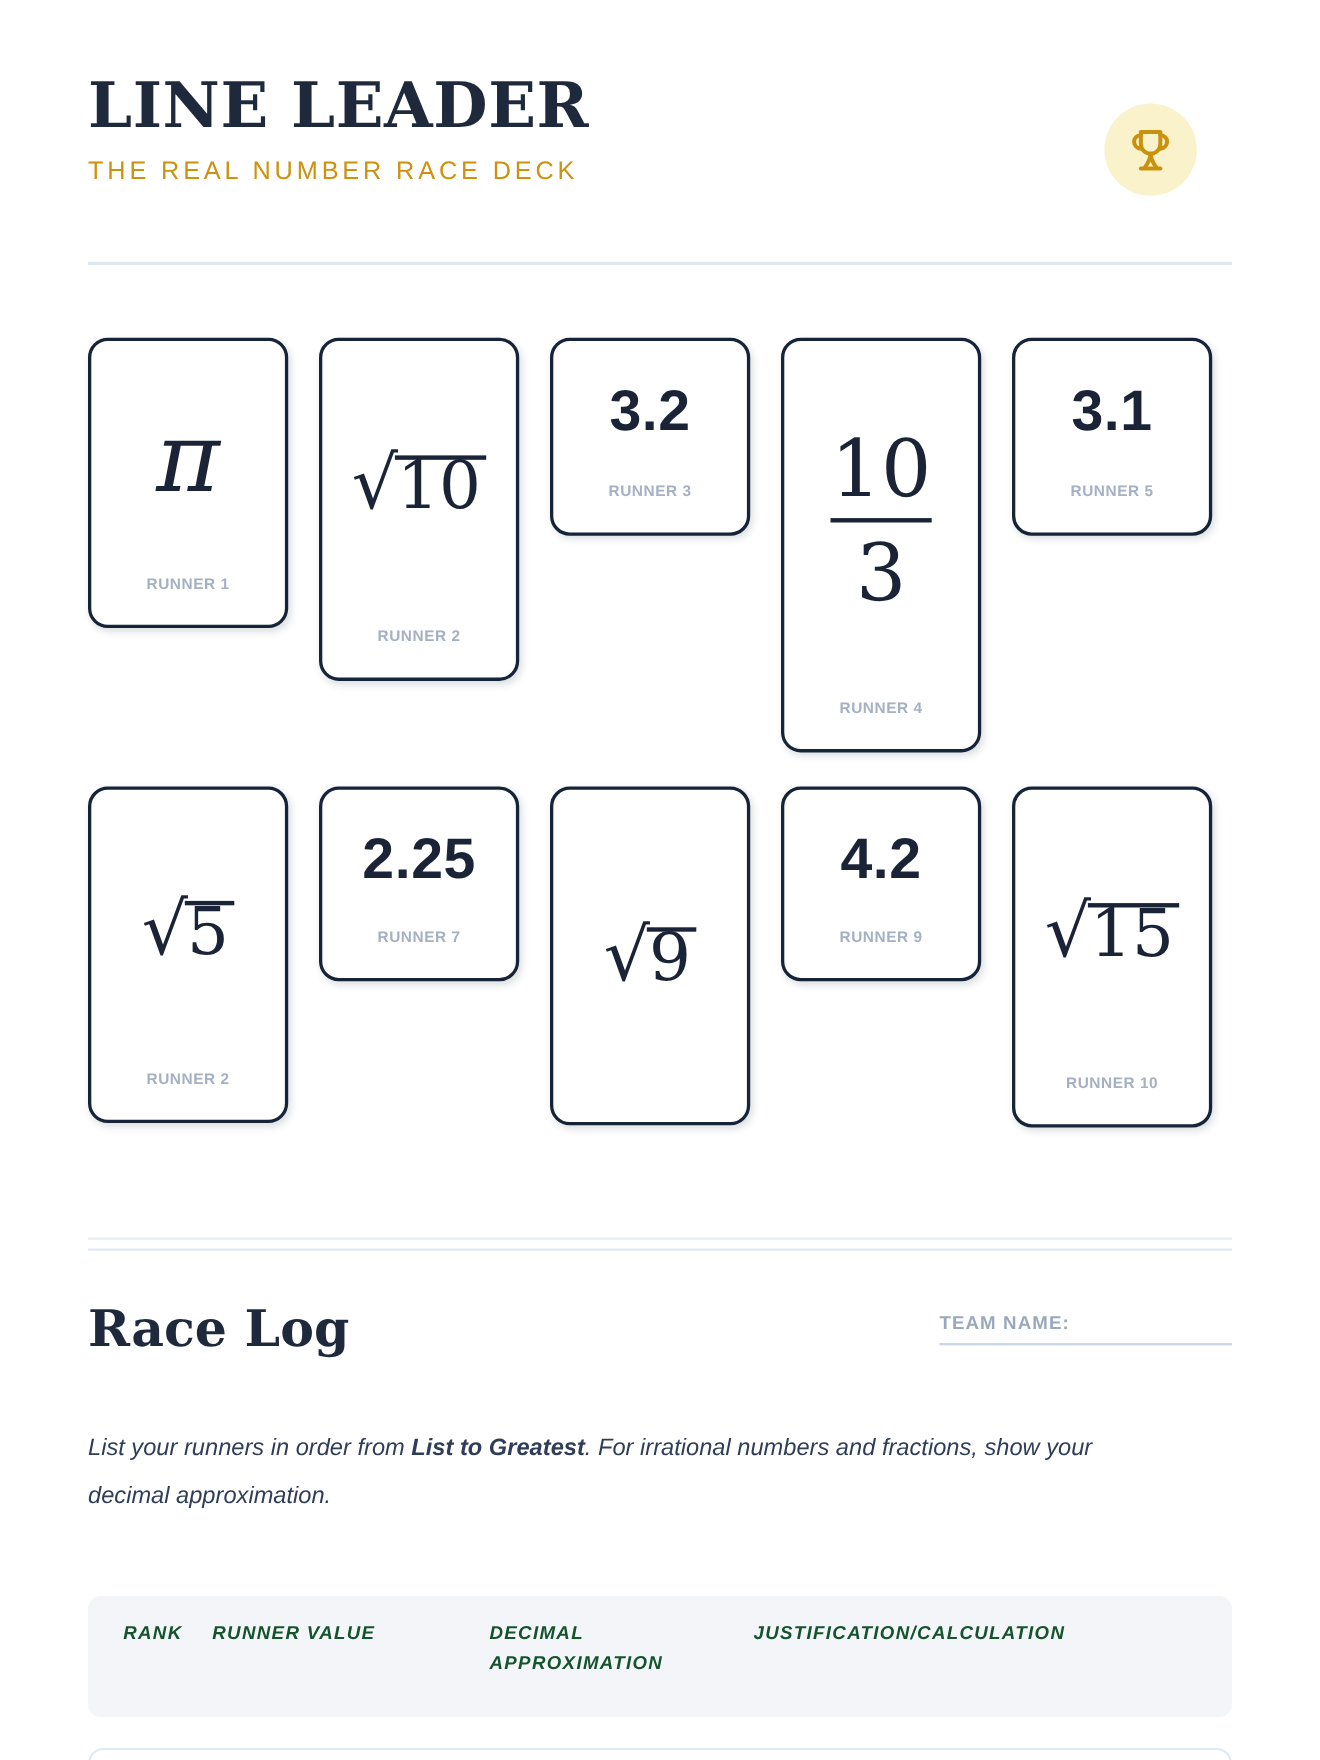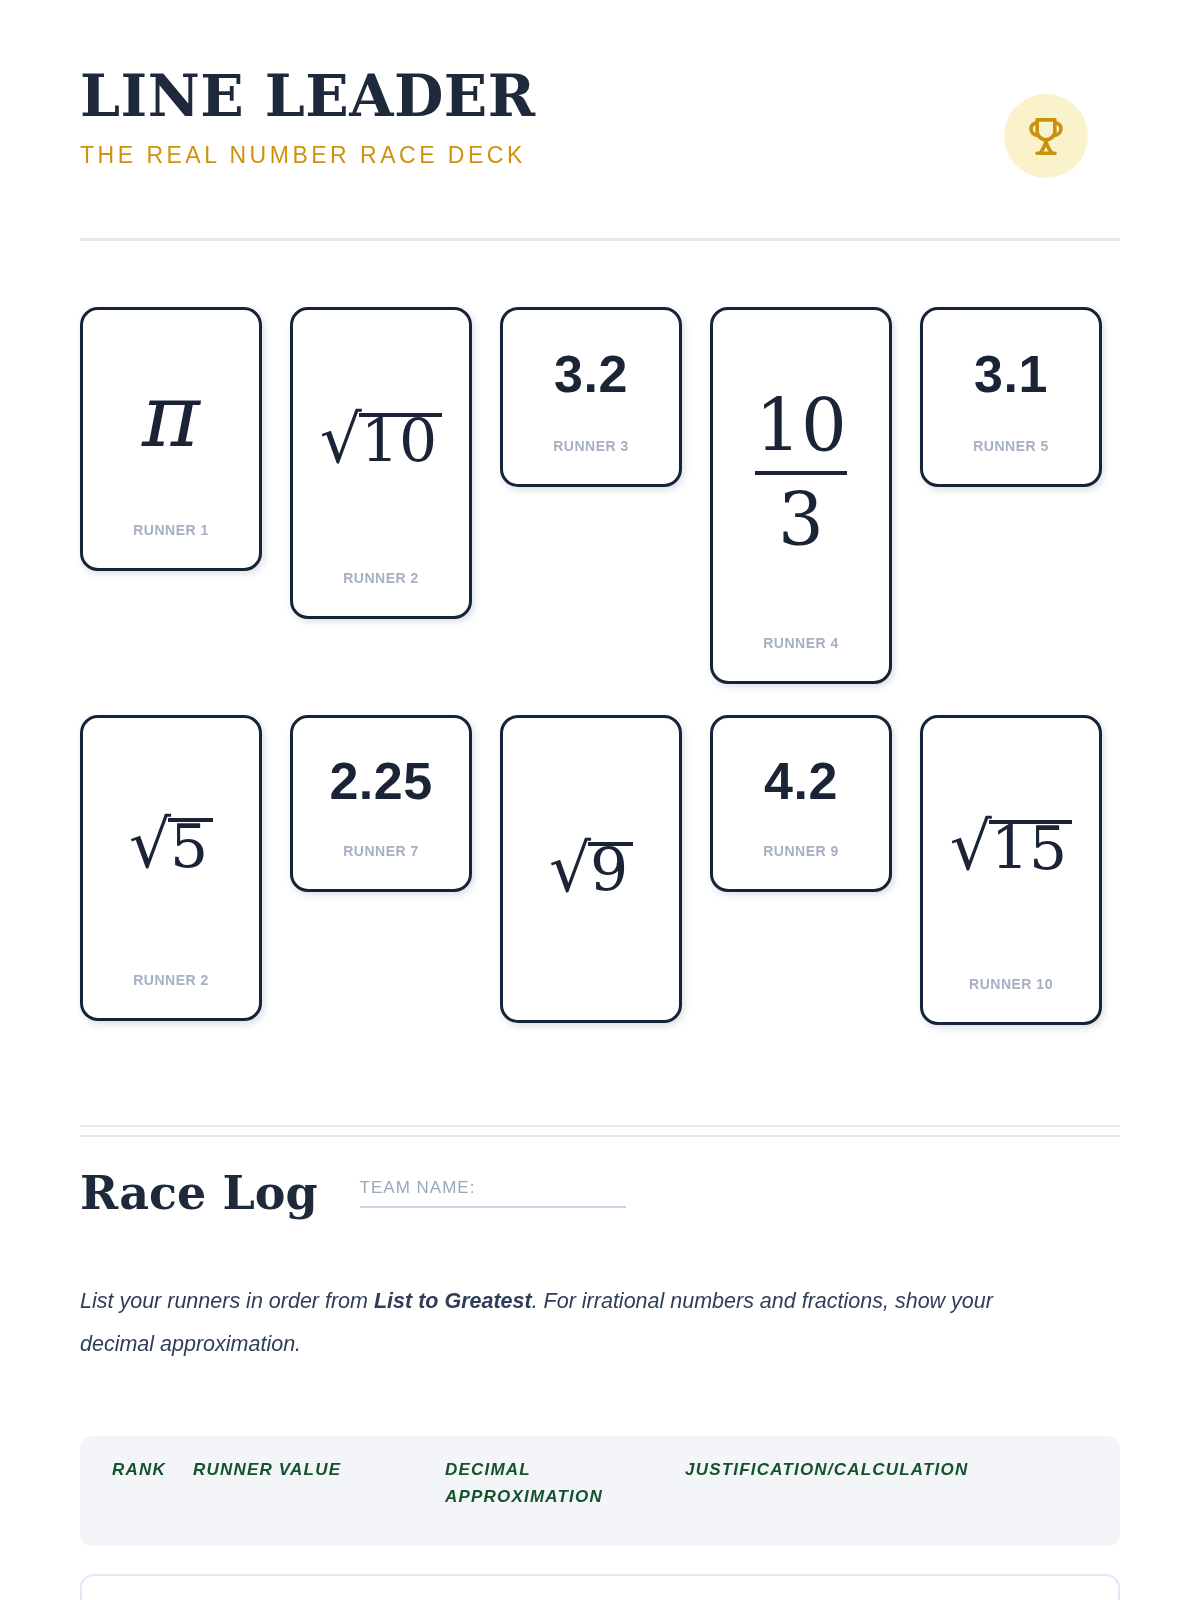--- a/index.html
+++ b/index.html
@@ -36,24 +36,24 @@
               margin-left: -3px; padding-right: 5px; padding-left: 2px; }
   .val-frac { display: inline-flex; flex-direction: column; align-items: center;
               font-family: "DejaVu Serif", serif; font-size: 72px; line-height: 1.0; padding: 0 12px; }
   .frac-bar { height: 4px; background: #1A2436; align-self: stretch; margin: 9px 0; }
 
   
   .section-divider { margin-top: 100px; height: 12px;
                      border-top: 2px solid #E7EBF3; border-bottom: 2px solid #E4E9F1; }
 
   
-  .race-log-head { margin-top: 29px; display: flex; justify-content: flex-start; align-items: flex-start; gap: 42px; }
+  .race-log-head { margin-top: 44px; display: flex; justify-content: space-between; align-items: flex-start; gap: 42px; }
   .race-log-title { font-family: "DejaVu Serif", serif; font-weight: 700; font-size: 46px; color: #1E2A3B; }
   .team-field { width: 266px; margin-top: 12px; border-bottom: 2px solid #C9D5E5; padding-bottom: 8px; }
-  .team-label { font-size: 17px; font-weight: 400; letter-spacing: 1px; color: #9AA8BE; }
+  .team-label { font-size: 17px; font-weight: 700; letter-spacing: 1px; color: #9AA8BE; }
 
   .instructions { margin-top: 60px; max-width: 965px; font-style: italic; font-size: 21.5px;
                   line-height: 2.0; color: #2F3D58; }
   .instructions b { font-weight: 700; }
 
   .log-header { margin-top: 70px; background: #F3F5F9; border-radius: 12px;
                 padding: 20px 20px 36px 32px; display: grid;
                 grid-template-columns: 81px 252px 240px 1fr;
                 font-size: 17px; font-weight: 700; letter-spacing: 1.2px; color: #14532d;
                 line-height: 1.6; font-style: italic; }

